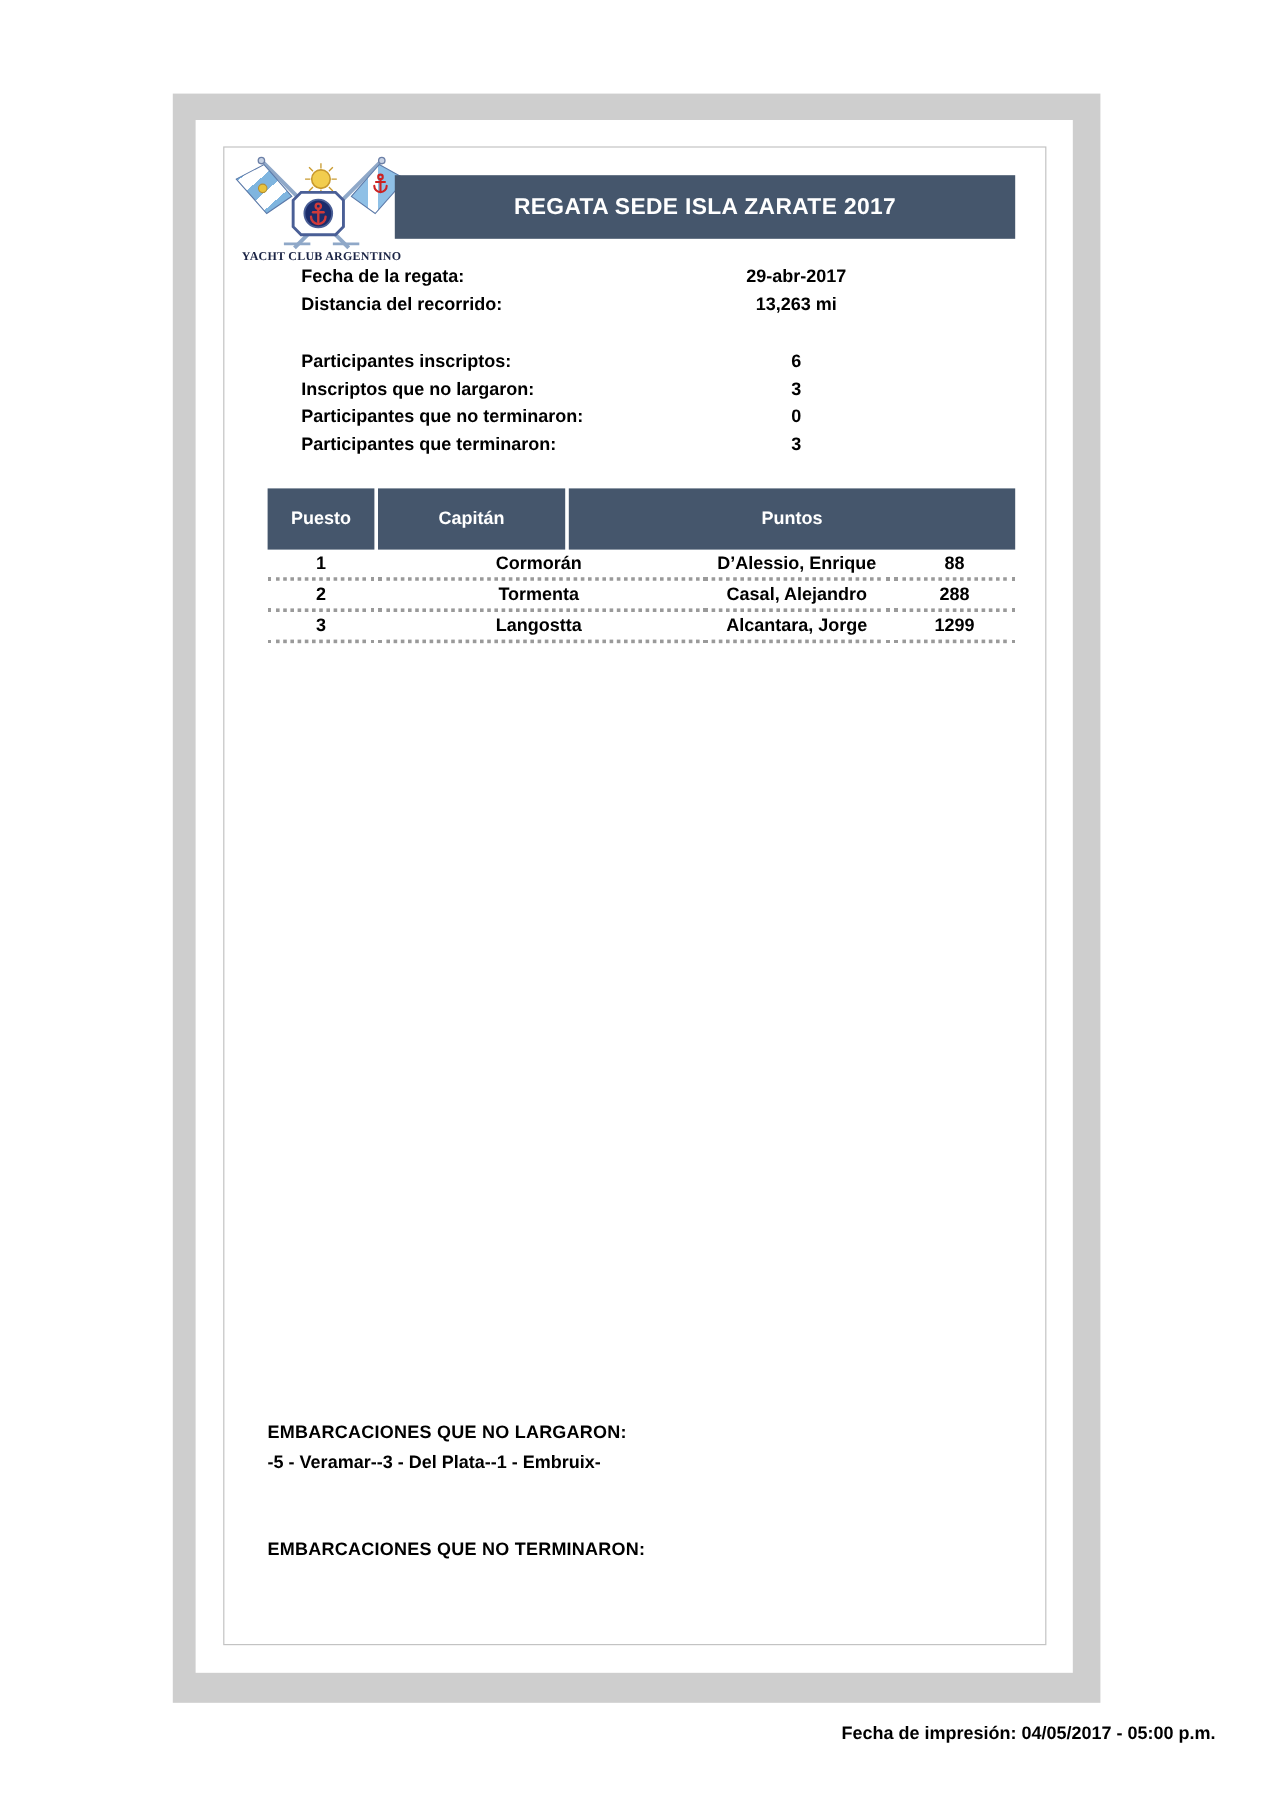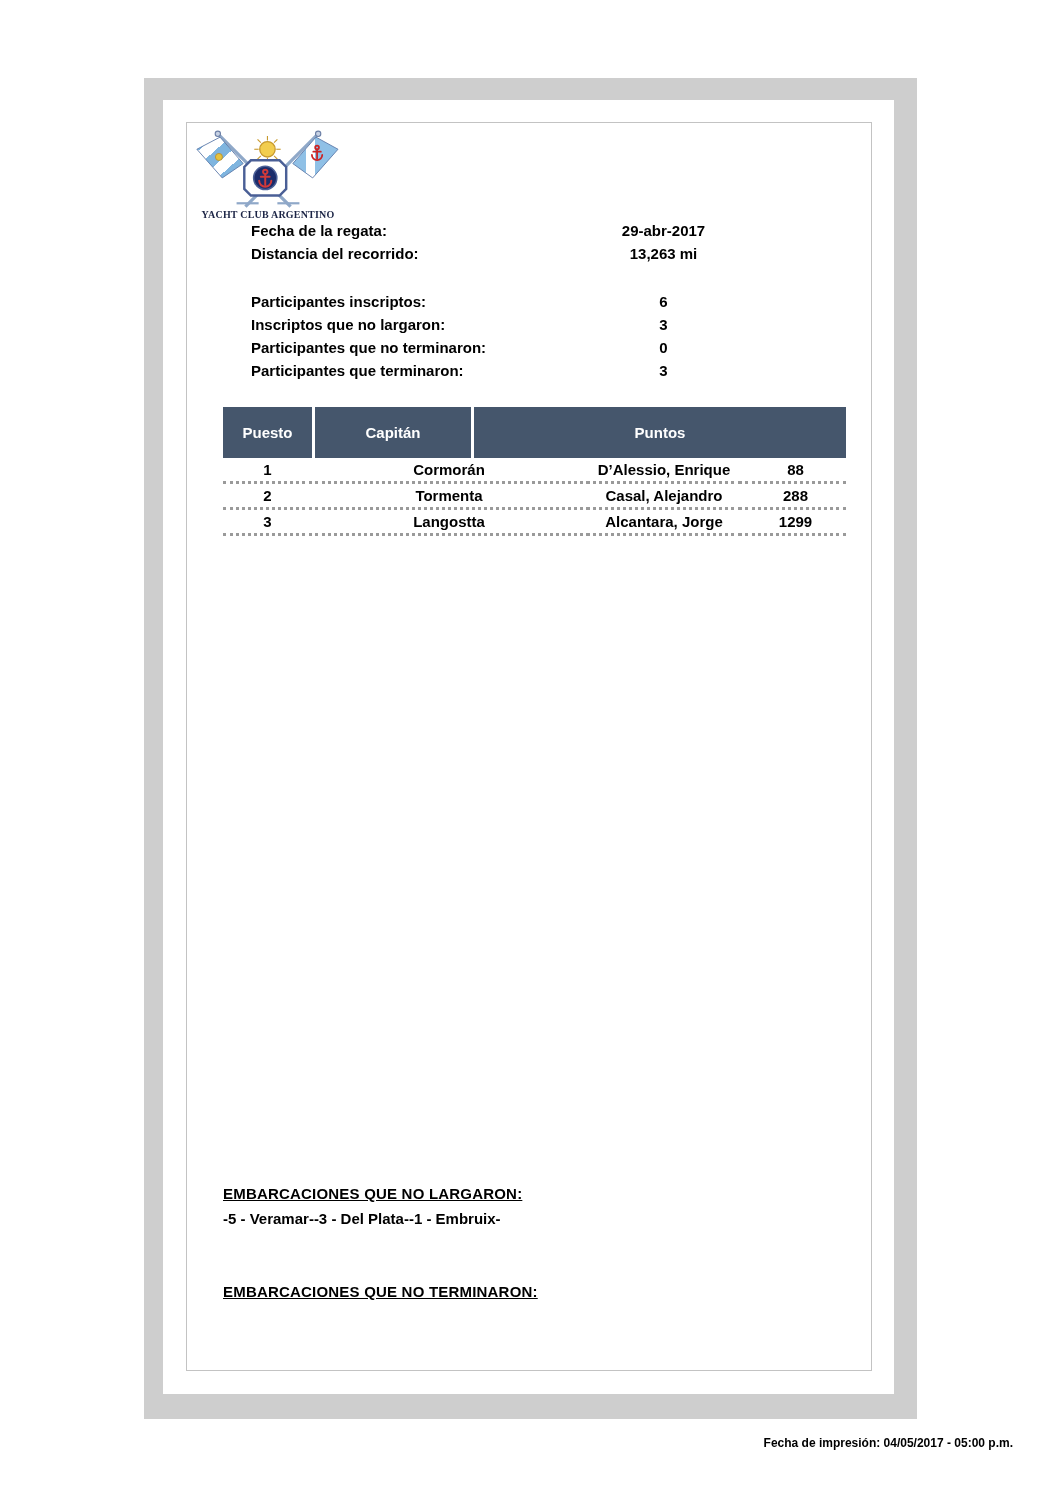--- a/index.html
+++ b/index.html
@@ -43,30 +43,30 @@
   .thead{height:51px;}
   .thead .cell{background:var(--slate);color:#fff;}
   .trow{height:26px;}
   .trow .cell{border-bottom:3px dotted var(--dot-gray);color:#000;}
   .cell{display:flex;align-items:center;justify-content:center;
     font-weight:bold;font-size:15px;white-space:nowrap;}
   .c1{width:89px;} .c2{width:268px;} .c3{width:156px;} .c4{flex:1;}
 
   
   .sec-title{position:absolute;left:36px;font-weight:bold;font-size:15px;color:#000;
-    text-decoration:underline;white-space:nowrap;letter-spacing:0.2px;}
+    white-space:nowrap;letter-spacing:0.2px;}
   .sec-text{position:absolute;left:36px;font-weight:bold;font-size:15px;color:#000;
     white-space:nowrap;}
   .sec1-title{top:1062px;}
   .sec1-text{top:1087px;}
   .sec2-title{top:1160px;}
 
   
   .print-footer{position:absolute;top:1436px;right:45px;font-weight:bold;
-    font-size:12px;color:#000;white-space:nowrap;}
+    font-size:15px;color:#000;white-space:nowrap;}
 </style>
 </head>
 <body>
 
 <div class="canvas">
   <div class="gray-panel">
     <div class="white-page">
       <div class="inner-frame">
 
         <div class="logo-block">
@@ -125,20 +125,23 @@
             </g>
             <circle cx="67" cy="22" r="7" fill="#F2CD4E" stroke="#C89A2E" stroke-width="1.2"></circle>
 
             <path d="M52,32 L78,32 L84,38 L84,58 L78,64 L52,64 L46,58 L46,38 Z" fill="#ffffff" stroke="#4A5F96" stroke-width="2.2"></path>
             <circle cx="65" cy="48" r="10.5" fill="#1B2C6B" stroke="#4A5F96" stroke-width="1.4"></circle>
             <use href="#anch" transform="translate(65,48)" stroke="#D03A3A" stroke-width="1.8"></use>
           </svg>
           <div class="club-name">YACHT CLUB ARGENTINO</div>
         </div>
 
+        <div class="title-bar">
+          <span>REGATA SEDE ISLA ZARATE 2017</span>
+        </div>
 
         <div class="kv-label" style="top:99px">Fecha de la regata:</div>
         <div class="kv-value" style="top:99px">29-abr-2017</div>
         <div class="kv-label" style="top:122px">Distancia del recorrido:</div>
         <div class="kv-value" style="top:122px">13,263 mi</div>
 
         <div class="kv-label" style="top:170px">Participantes inscriptos:</div>
         <div class="kv-value" style="top:170px">6</div>
         <div class="kv-label" style="top:193px">Inscriptos que no largaron:</div>
         <div class="kv-value" style="top:193px">3</div>

